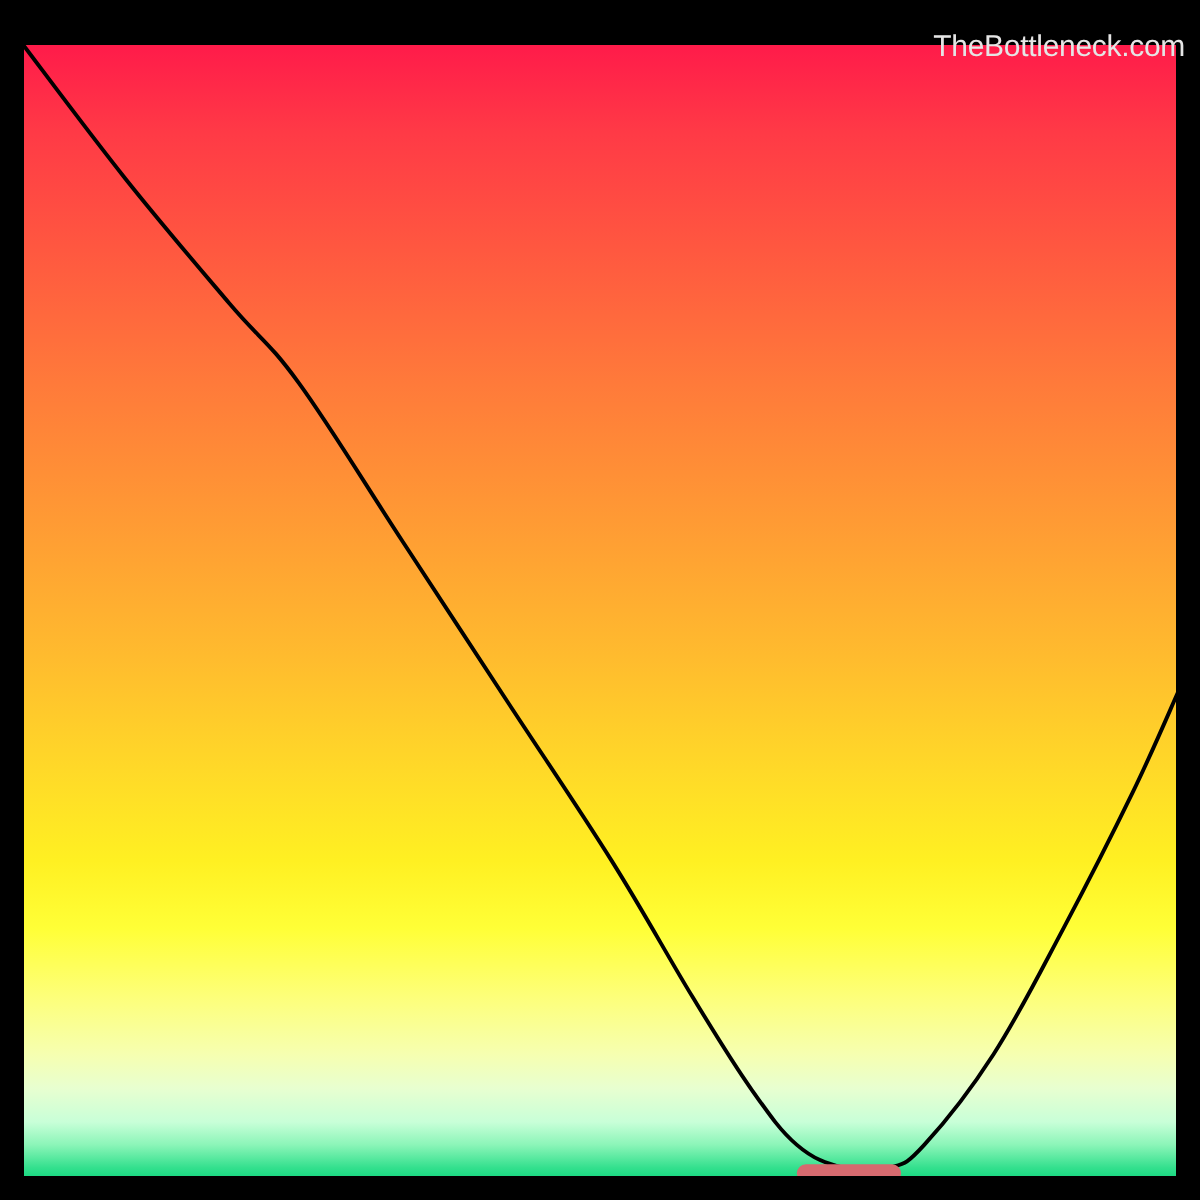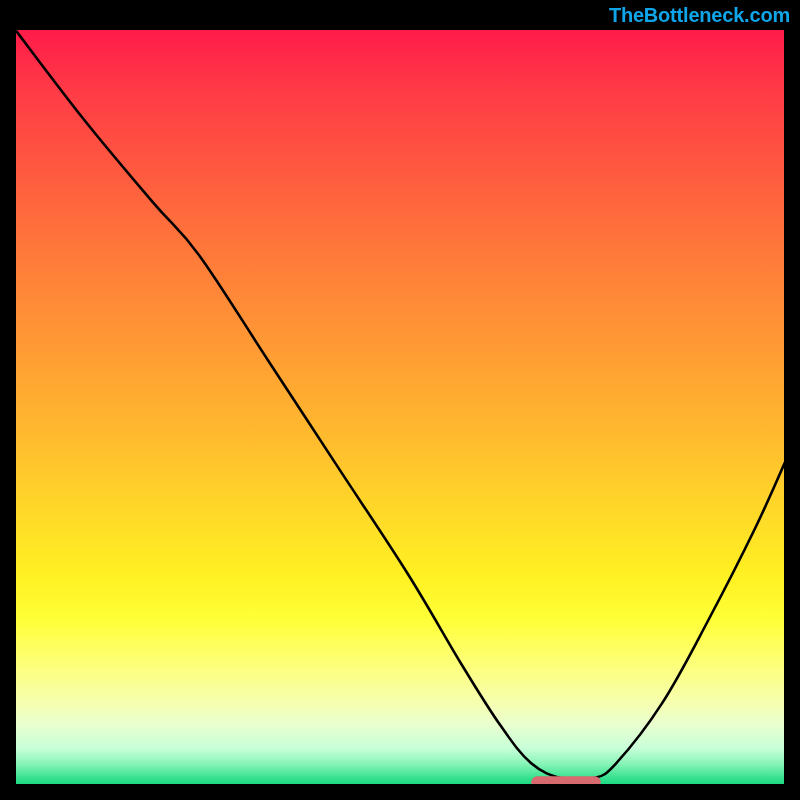--- a/index.html
+++ b/index.html
@@ -5,26 +5,26 @@
   html, body {
     margin: 0;
     padding: 0;
     width: 800px;
     height: 800px;
     background: #000;
     overflow: hidden;
   }
   .watermark {
     position: absolute;
-    top: 4px;
+    top: 20px;
     right: 10px;
     font-family: Arial, Helvetica, sans-serif;
     font-size: 20px;
-    font-weight: 700;
-    color: #0ea5e9;
+    font-weight: 400;
+    color: #e5e5e5;
     letter-spacing: -0.2px;
     z-index: 10;
   }
   .frame {
     position: absolute;
     top: 28px;
     left: 14px;
     width: 772px;
     height: 758px;
     background: #000;

